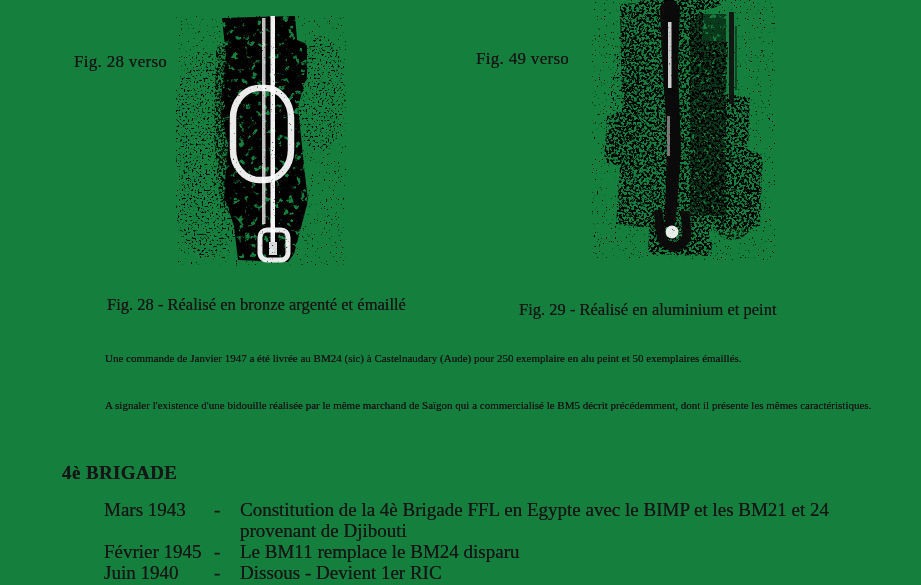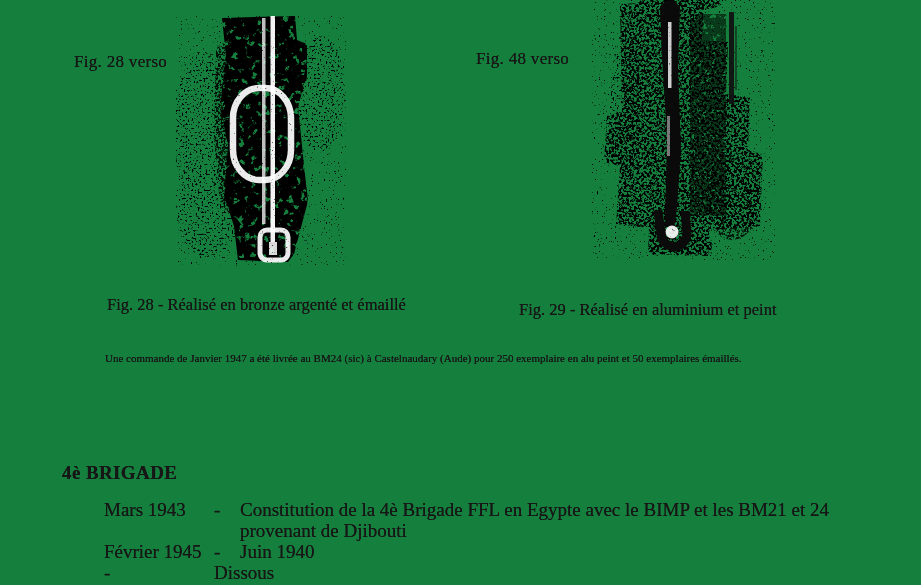--- a/index.html
+++ b/index.html
@@ -52,21 +52,21 @@
   .timeline .sep{text-align:left;}
   
   .inky{text-shadow:0 0 .45px #1b1b1b;}
 </style>
 </head>
 <body>
 
 <div class="page">
 
   <div class="abs fig-label inky" style="left:74px;top:52px;">Fig. 28 verso</div>
-  <div class="abs fig-label inky" style="left:476px;top:49px;">Fig. 48 verso</div>
+  <div class="abs fig-label inky" style="left:476px;top:49px;">Fig. 49 verso</div>
 
   <svg class="abs photo" style="left:176px;top:16px;" width="170" height="250" viewBox="0 0 170 250" role="img">
     <defs>
       <filter id="f28d" x="-5%" y="-5%" width="110%" height="110%">
         <feTurbulence type="fractalNoise" baseFrequency="0.16" numOctaves="4" seed="8" result="t"></feTurbulence>
         <feColorMatrix in="t" type="matrix" values="0 0 0 0 0  0 0 0 0 0  0 0 0 0 0  -9 0 0 0 6.4"></feColorMatrix>
         <feComposite operator="in" in2="SourceGraphic"></feComposite>
       </filter>
       <filter id="f28m" x="-5%" y="-5%" width="110%" height="110%">
         <feTurbulence type="fractalNoise" baseFrequency="0.42" numOctaves="3" seed="3" result="t"></feTurbulence>
@@ -158,29 +158,31 @@
       <rect x="137" y="12" width="5" height="92" fill="#101010" opacity="0.92"></rect>
       <rect x="143" y="26" width="2" height="64" fill="#101010" opacity="0.5"></rect>
     </g>
     <rect x="0" y="0" width="183" height="260" fill="#000" filter="url(#f29l)" opacity="0.6"></rect>
   </svg>
 
   <div class="abs caption inky" style="left:107px;top:295px;">Fig. 28 - Réalisé en bronze argenté et émaillé</div>
   <div class="abs caption inky" style="left:519px;top:300px;">Fig. 29 - Réalisé en aluminium et peint</div>
 
   <p class="abs bodytext inky" style="top:347px;">Une commande de Janvier 1947 a été livrée au BM24 (sic) à Castelnaudary (Aude) pour 250 exemplaire en alu peint et 50 exemplaires émaillés.</p>
+  <p class="abs bodytext inky" style="top:394px;">A signaler l'existence d'une bidouille réalisée par le même marchand de Saïgon qui a commercialisé le BM5 décrit précédemment, dont il présente les mêmes caractéristiques.</p>
 
   <h2 class="abs heading inky" style="left:62px;top:462px;">4è BRIGADE</h2>
 
   <div class="abs timeline">
     <div class="cell date inky">Mars 1943</div>
     <div class="cell sep inky">-</div>
     <div class="cell event inky">Constitution de la 4è Brigade FFL en Egypte avec le BIMP et les BM21 et 24 provenant de Djibouti</div>
 
     <div class="cell date inky">Février 1945</div>
     <div class="cell sep inky">-</div>
+    <div class="cell event inky">Le BM11 remplace le BM24 disparu</div>
 
     <div class="cell date inky">Juin 1940</div>
     <div class="cell sep inky">-</div>
     <div class="cell event inky">Dissous - Devient 1er RIC</div>
   </div>
 
 </div>
 
 </body></html>

